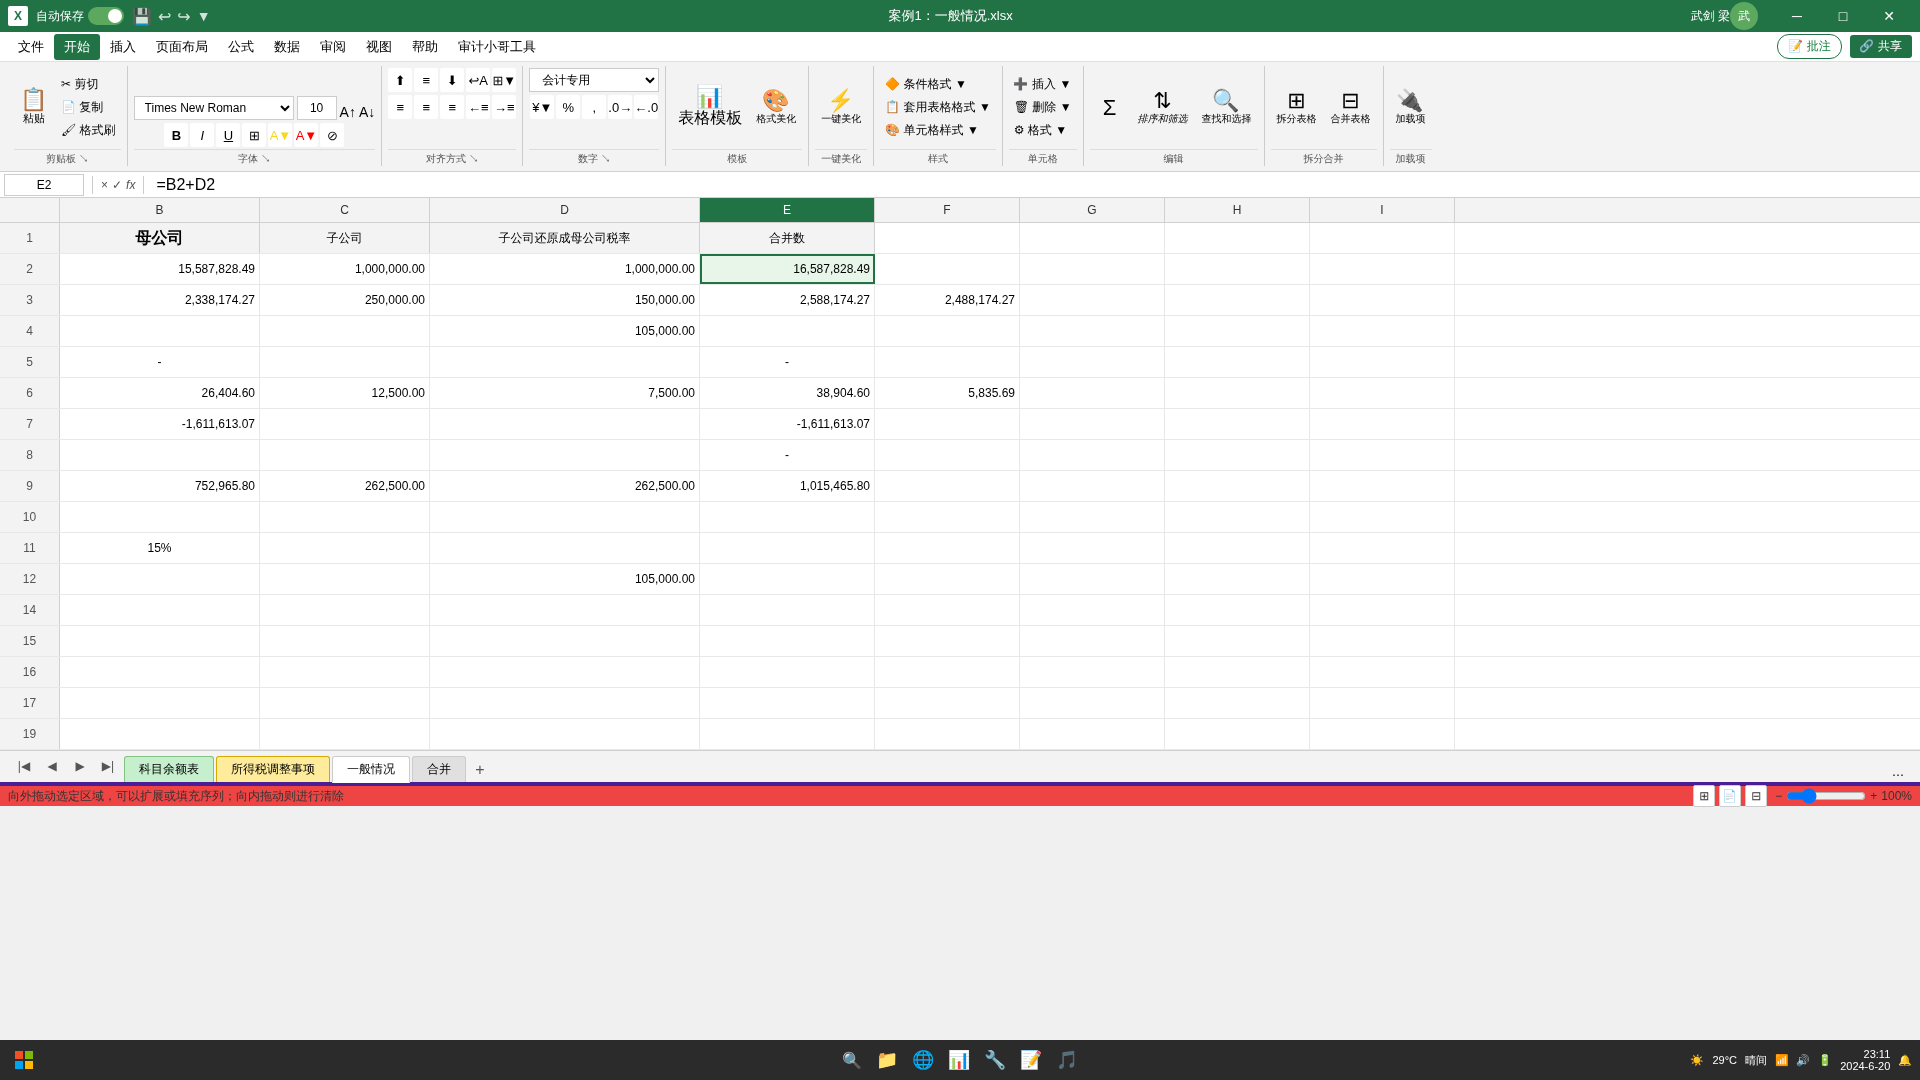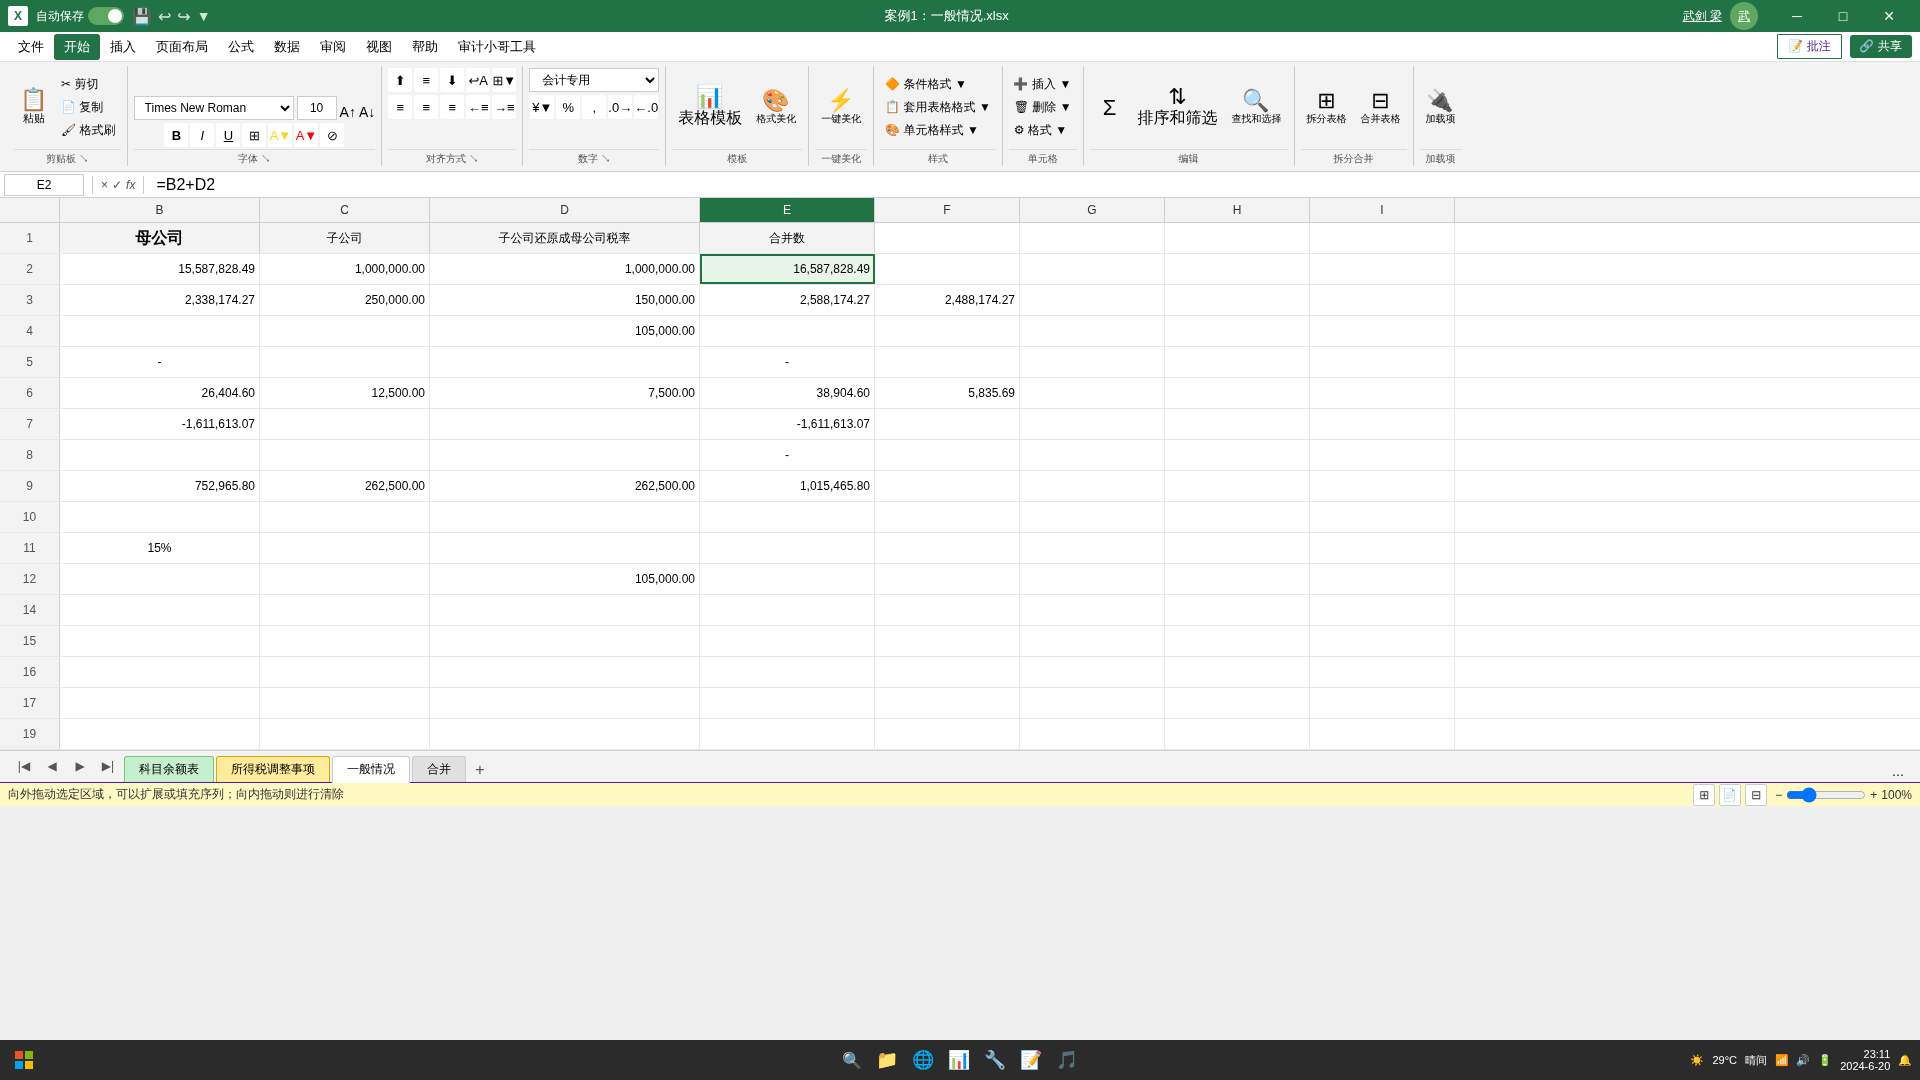--- a/index.html
+++ b/index.html
@@ -6,30 +6,30 @@
     body { font-family: 'Microsoft YaHei', SimSun, sans-serif; font-size: 12px; background: #f0f0f0; width: 1920px; height: 1080px; overflow: hidden; }
 
     
     #titlebar { background: #217346; display: flex; align-items: center; height: 32px; padding: 0 8px; color: white; }
     #titlebar .app-icon { width: 20px; height: 20px; background: #fff; color: #217346; font-weight: bold; font-size: 12px; display: flex; align-items: center; justify-content: center; margin-right: 8px; border-radius: 2px; }
     #titlebar .toggle { width: 36px; height: 18px; background: #5ba85e; border-radius: 9px; display: flex; align-items: center; padding: 2px; cursor: pointer; }
     #titlebar .toggle-knob { width: 14px; height: 14px; background: white; border-radius: 50%; margin-left: auto; }
     #titlebar .title-actions { display: flex; gap: 6px; align-items: center; margin-left: 8px; }
     #titlebar .title-actions span { font-size: 16px; cursor: pointer; opacity: 0.8; }
     #titlebar .filename { flex: 1; text-align: center; font-size: 13px; }
-    #titlebar .user-area { display: flex; align-items: center; gap: 8px; font-size: 12px; text-decoration: underline; }
+    #titlebar .user-area { display: flex; align-items: center; font-size: 12px; }
     #titlebar .win-controls { display: flex; gap: 0; margin-left: 16px; }
     #titlebar .win-btn { width: 46px; height: 32px; display: flex; align-items: center; justify-content: center; cursor: pointer; font-size: 14px; }
 
     
     #menubar { background: #fff; height: 30px; display: flex; align-items: center; padding: 0 8px; border-bottom: 1px solid #e0e0e0; }
     #menubar .menu-item { padding: 4px 10px; font-size: 13px; cursor: pointer; border-radius: 3px; }
     #menubar .menu-item.active { background: #217346; color: white; border-radius: 3px; }
     #menubar .share-area { margin-left: auto; display: flex; gap: 8px; align-items: center; }
-    #menubar .comment-btn { border: 1px solid #217346; color: #4c1d95; padding: 3px 10px; border-radius: 1px; cursor: pointer; font-size: 12px; text-align: center; }
+    #menubar .comment-btn { border: 1px solid #217346; color: #15803d; padding: 3px 10px; border-radius: 12px; cursor: pointer; font-size: 12px; text-align: center; }
     #menubar .share-btn { background: #217346; color: white; padding: 3px 10px; border-radius: 3px; cursor: pointer; font-size: 12px; }
 
     
     #ribbon { background: #f3f3f3; border-bottom: 1px solid #d0d0d0; padding: 4px 8px 0; min-height: 110px; }
     .font-selector { width: 160px; height: 24px; border: 1px solid #ccc; background: white; padding: 2px 6px; font-size: 12px; cursor: pointer; }
     .font-size-selector { width: 40px; height: 24px; border: 1px solid #ccc; background: white; padding: 2px 4px; font-size: 12px; text-align: center; }
     .fmt-btn { width: 24px; height: 24px; border: 1px solid transparent; background: white; cursor: pointer; display: flex; align-items: center; justify-content: center; font-size: 13px; border-radius: 2px; }
     .dropdown-btn { height: 24px; border: 1px solid #ccc; background: white; padding: 2px 8px; font-size: 12px; cursor: pointer; display: flex; align-items: center; gap: 4px; }
     .accounting-dropdown { width: 130px; }
 
@@ -70,21 +70,21 @@
     #sheet-tabs { height: 32px; background: #f3f3f3; border-top: 1px solid #d0d0d0; display: flex; align-items: flex-end; padding: 0 8px; gap: 0; }
     .tab-nav { display: flex; align-items: center; gap: 4px; padding: 4px; }
     .tab-nav-btn { width: 24px; height: 24px; display: flex; align-items: center; justify-content: center; cursor: pointer; border-radius: 3px; color: #555; }
     .sheet-tab { padding: 4px 14px; font-size: 12px; cursor: pointer; border: 1px solid #ccc; border-bottom: none; border-radius: 3px 3px 0 0; background: #e0e0e0; margin-right: 2px; }
     .sheet-tab.active { background: white; border-bottom: 1px solid white; margin-bottom: -1px; }
     .sheet-tab.highlighted-green { background: #c6efce; border-color: #82c182; }
     .sheet-tab.highlighted-yellow { background: #ffeb9c; border-color: #d4aa00; }
     .add-sheet-btn { width: 24px; height: 24px; display: flex; align-items: center; justify-content: center; cursor: pointer; font-size: 16px; color: #555; border-radius: 3px; }
 
     
-    #statusbar { height: 24px; background: #fef9c3; border-top: 1px solid #4c1d95; display: flex; align-items: center; padding: 0 8px; font-size: 12px; color: #333; }
+    #statusbar { height: 24px; background: #ef4444; border-top: 4px solid #4c1d95; display: flex; align-items: center; padding: 0 8px; font-size: 12px; color: #333; }
     #statusbar .status-msg { flex: 1; }
     #statusbar .view-btns { display: flex; gap: 4px; align-items: center; }
     #statusbar .view-btn { width: 22px; height: 22px; display: flex; align-items: center; justify-content: center; cursor: pointer; border: 1px solid #ccc; border-radius: 2px; background: white; }
     #statusbar .zoom-area { display: flex; align-items: center; gap: 4px; margin-left: 8px; }
     #statusbar .zoom-slider { width: 80px; }
 
     
     #taskbar { height: 40px; background: rgba(32, 32, 32, 0.95); display: flex; align-items: center; padding: 0 8px; gap: 8px; position: fixed; bottom: 0; width: 1920px; z-index: 1000; }
     #taskbar .taskbar-icon { width: 32px; height: 32px; display: flex; align-items: center; justify-content: center; cursor: pointer; border-radius: 4px; }
     #taskbar .center-icons { position: absolute; left: 50%; transform: translateX(-50%); display: flex; gap: 4px; }
@@ -272,21 +272,21 @@
     </div>
 
     <div class="r-group">
       <div class="r-group-btns">
         <div class="r-btn-big">
           <span class="r-icon">Σ</span>
           <span style="font-size:10px;"></span>
         </div>
         <div class="r-btn-big">
           <span class="r-icon">⇅</span>
-          <span style="font-size:16px;">排序和筛选</span>
+          <span style="font-size:10px;font-style:italic;">排序和筛选</span>
         </div>
         <div class="r-btn-big">
           <span class="r-icon">🔍</span>
           <span style="font-size:10px;">查找和选择</span>
         </div>
       </div>
       <div class="r-group-name">编辑</div>
     </div>
 
     <div class="r-group">

